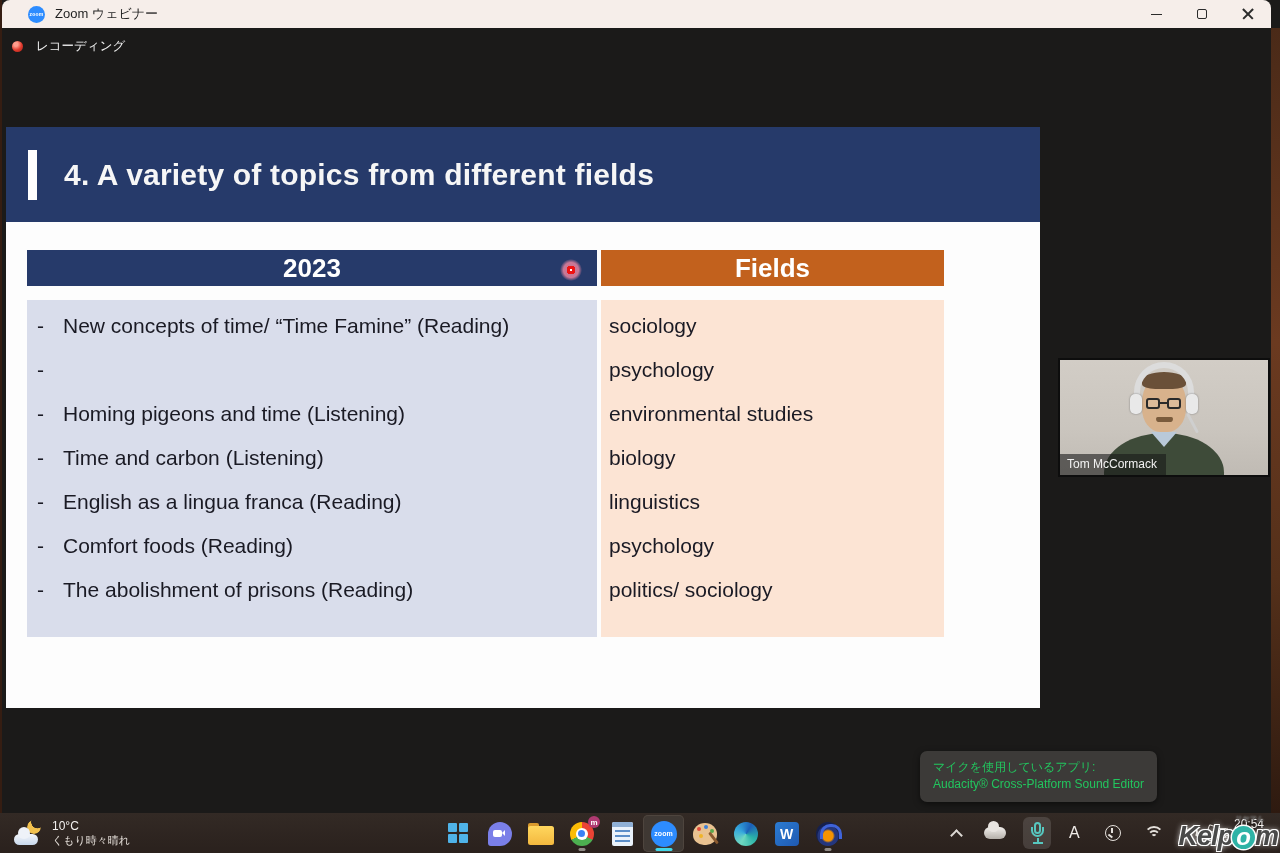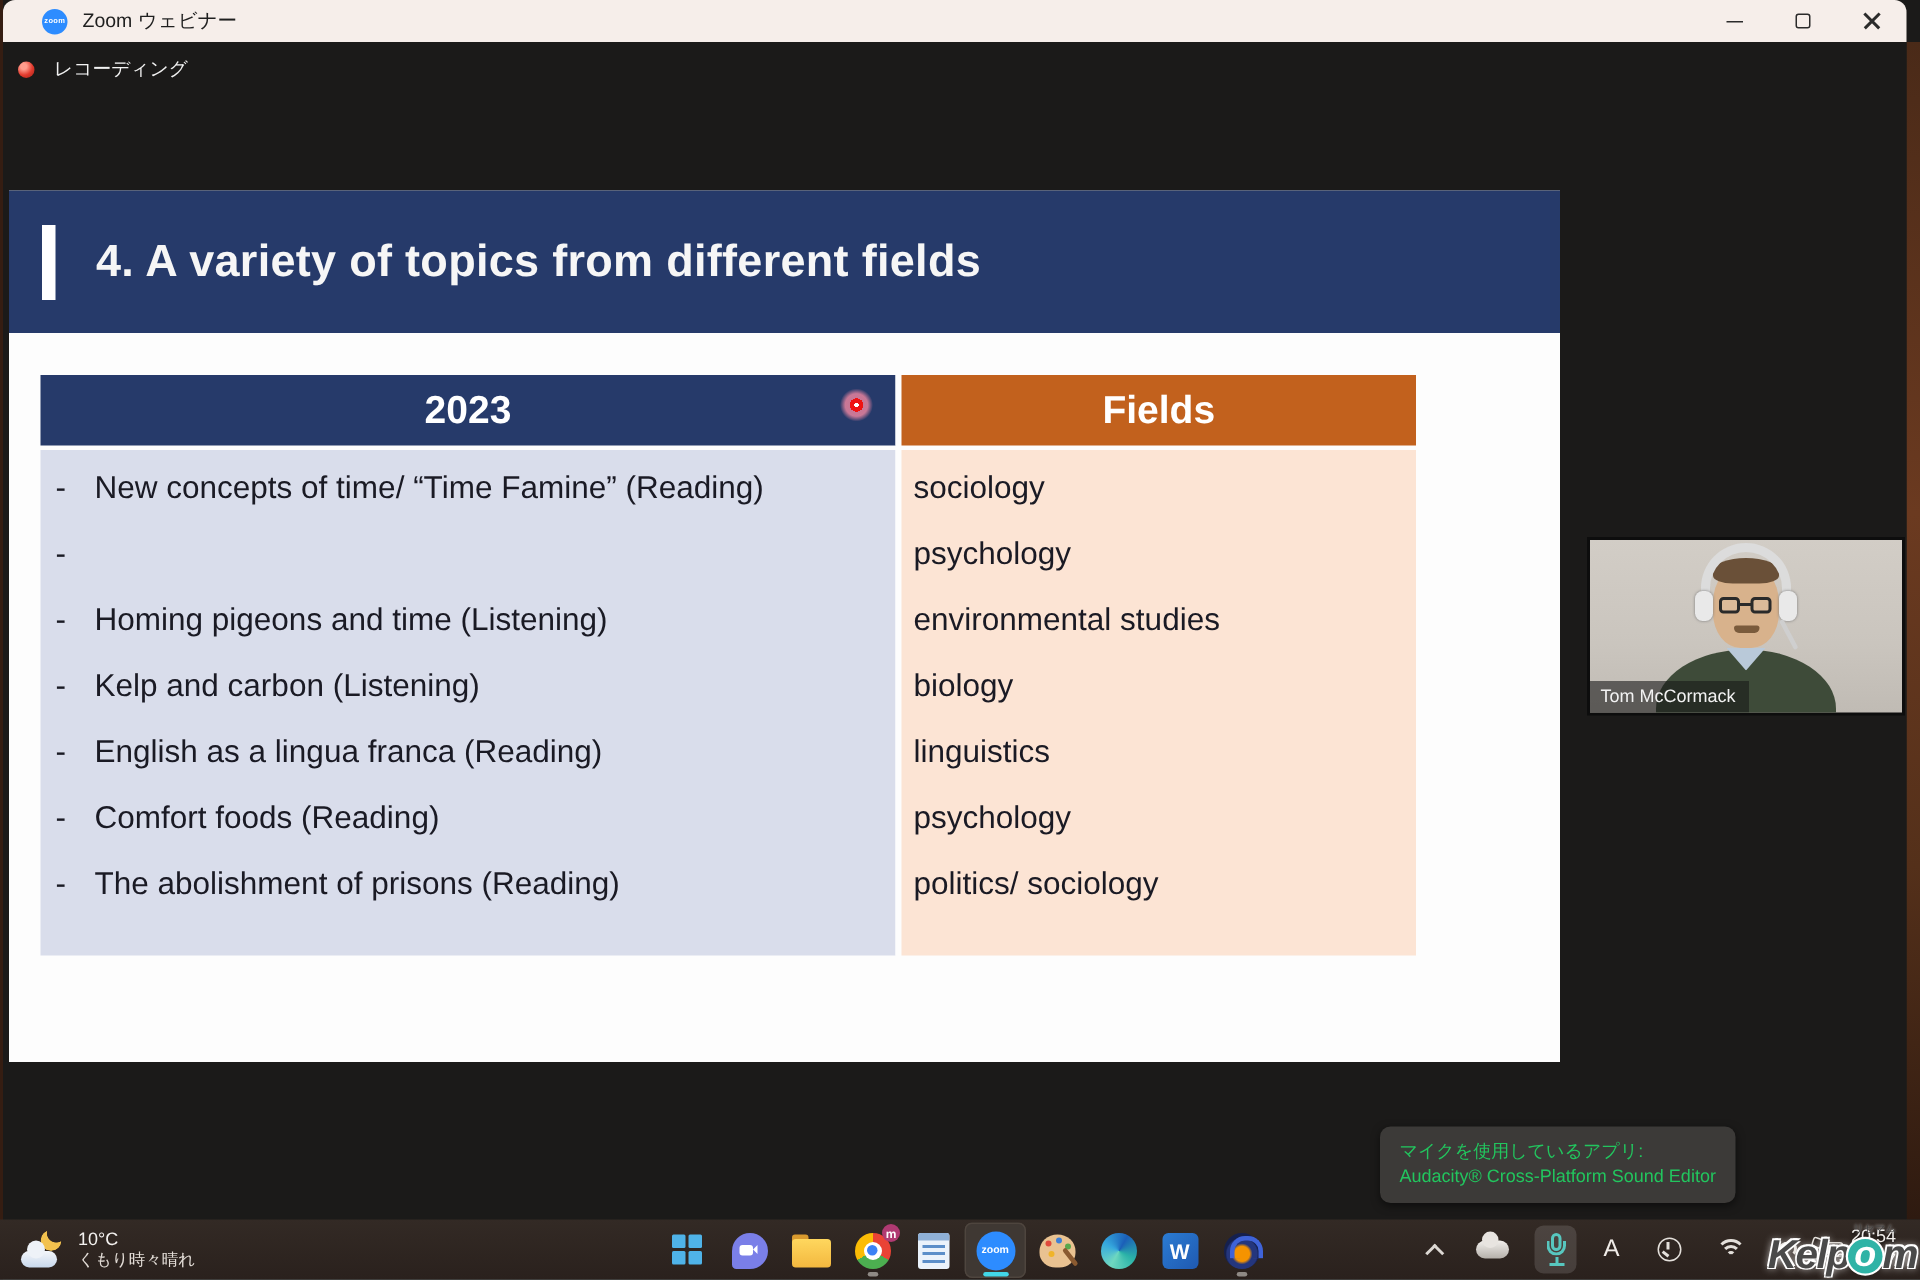--- a/index.html
+++ b/index.html
@@ -34,21 +34,21 @@
     background:radial-gradient(circle at 35% 30%, #ff9d8d 0 2px, #e23b2e 55%, #9c2015 100%); }
   .recording span.lbl { color:#f2f2f2; font-size:12.5px; }
 
   
   .slide { position:absolute; left:4px; top:99px; width:1034px; height:581px; background:#fdfdfd; }
   .slide-header { position:absolute; left:0; top:0; width:100%; height:95px; background:#263a6a;
     display:flex; align-items:center; }
   .accent-bar { position:absolute; left:22px; top:23px; width:9px; height:50px; background:#ffffff; }
   .slide-title { margin-left:58px; color:#f6f6f6; font-size:30px; font-weight:bold; letter-spacing:.2px; }
 
-  .thead { position:absolute; left:21px; top:123px; width:917px; height:47px; display:flex; }
+  .thead { position:absolute; left:21px; top:123px; width:917px; height:36px; display:flex; }
   .th { color:#fff; font-weight:bold; font-size:26px; display:flex; align-items:center; justify-content:center; }
   .th-left { width:570px; background:#263a6a; }
   .th-gap { width:4px; background:#fdfdfd; }
   .th-right { width:343px; background:#c2611d; }
 
   .tbody { position:absolute; left:21px; top:173px; width:917px; height:337px; display:flex; }
   .col { height:100%; padding-top:4px; }
   .col-left  { width:570px; background:#d9ddeb; }
   .col-gap   { width:4px; background:#fdfdfd; }
   .col-right { width:343px; background:#fce4d4; }
@@ -232,21 +232,21 @@
         <div class="th th-left">2023</div>
         <div class="th-gap"></div>
         <div class="th th-right">Fields</div>
       </div>
 
       <div class="tbody">
         <div class="col col-left" id="topics-col">
             <div class="trow"><span class="dash">-</span><span>New concepts of time/ “Time Famine” (Reading)</span></div>
             <div class="trow"><span class="dash">-</span></div>
             <div class="trow"><span class="dash">-</span><span>Homing pigeons and time (Listening)</span></div>
-            <div class="trow"><span class="dash">-</span><span>Kelp and carbon (Listening)</span></div>
+            <div class="trow"><span class="dash">-</span><span>Time and carbon (Listening)</span></div>
             <div class="trow"><span class="dash">-</span><span>English as a lingua franca (Reading)</span></div>
             <div class="trow"><span class="dash">-</span><span>Comfort foods (Reading)</span></div>
             <div class="trow"><span class="dash">-</span><span>The abolishment of prisons (Reading)</span></div>
           </div>
         <div class="col-gap"></div>
         <div class="col col-right" id="fields-col">
             <div class="frow">sociology</div>
             <div class="frow">psychology</div>
             <div class="frow">environmental studies</div>
             <div class="frow">biology</div>

